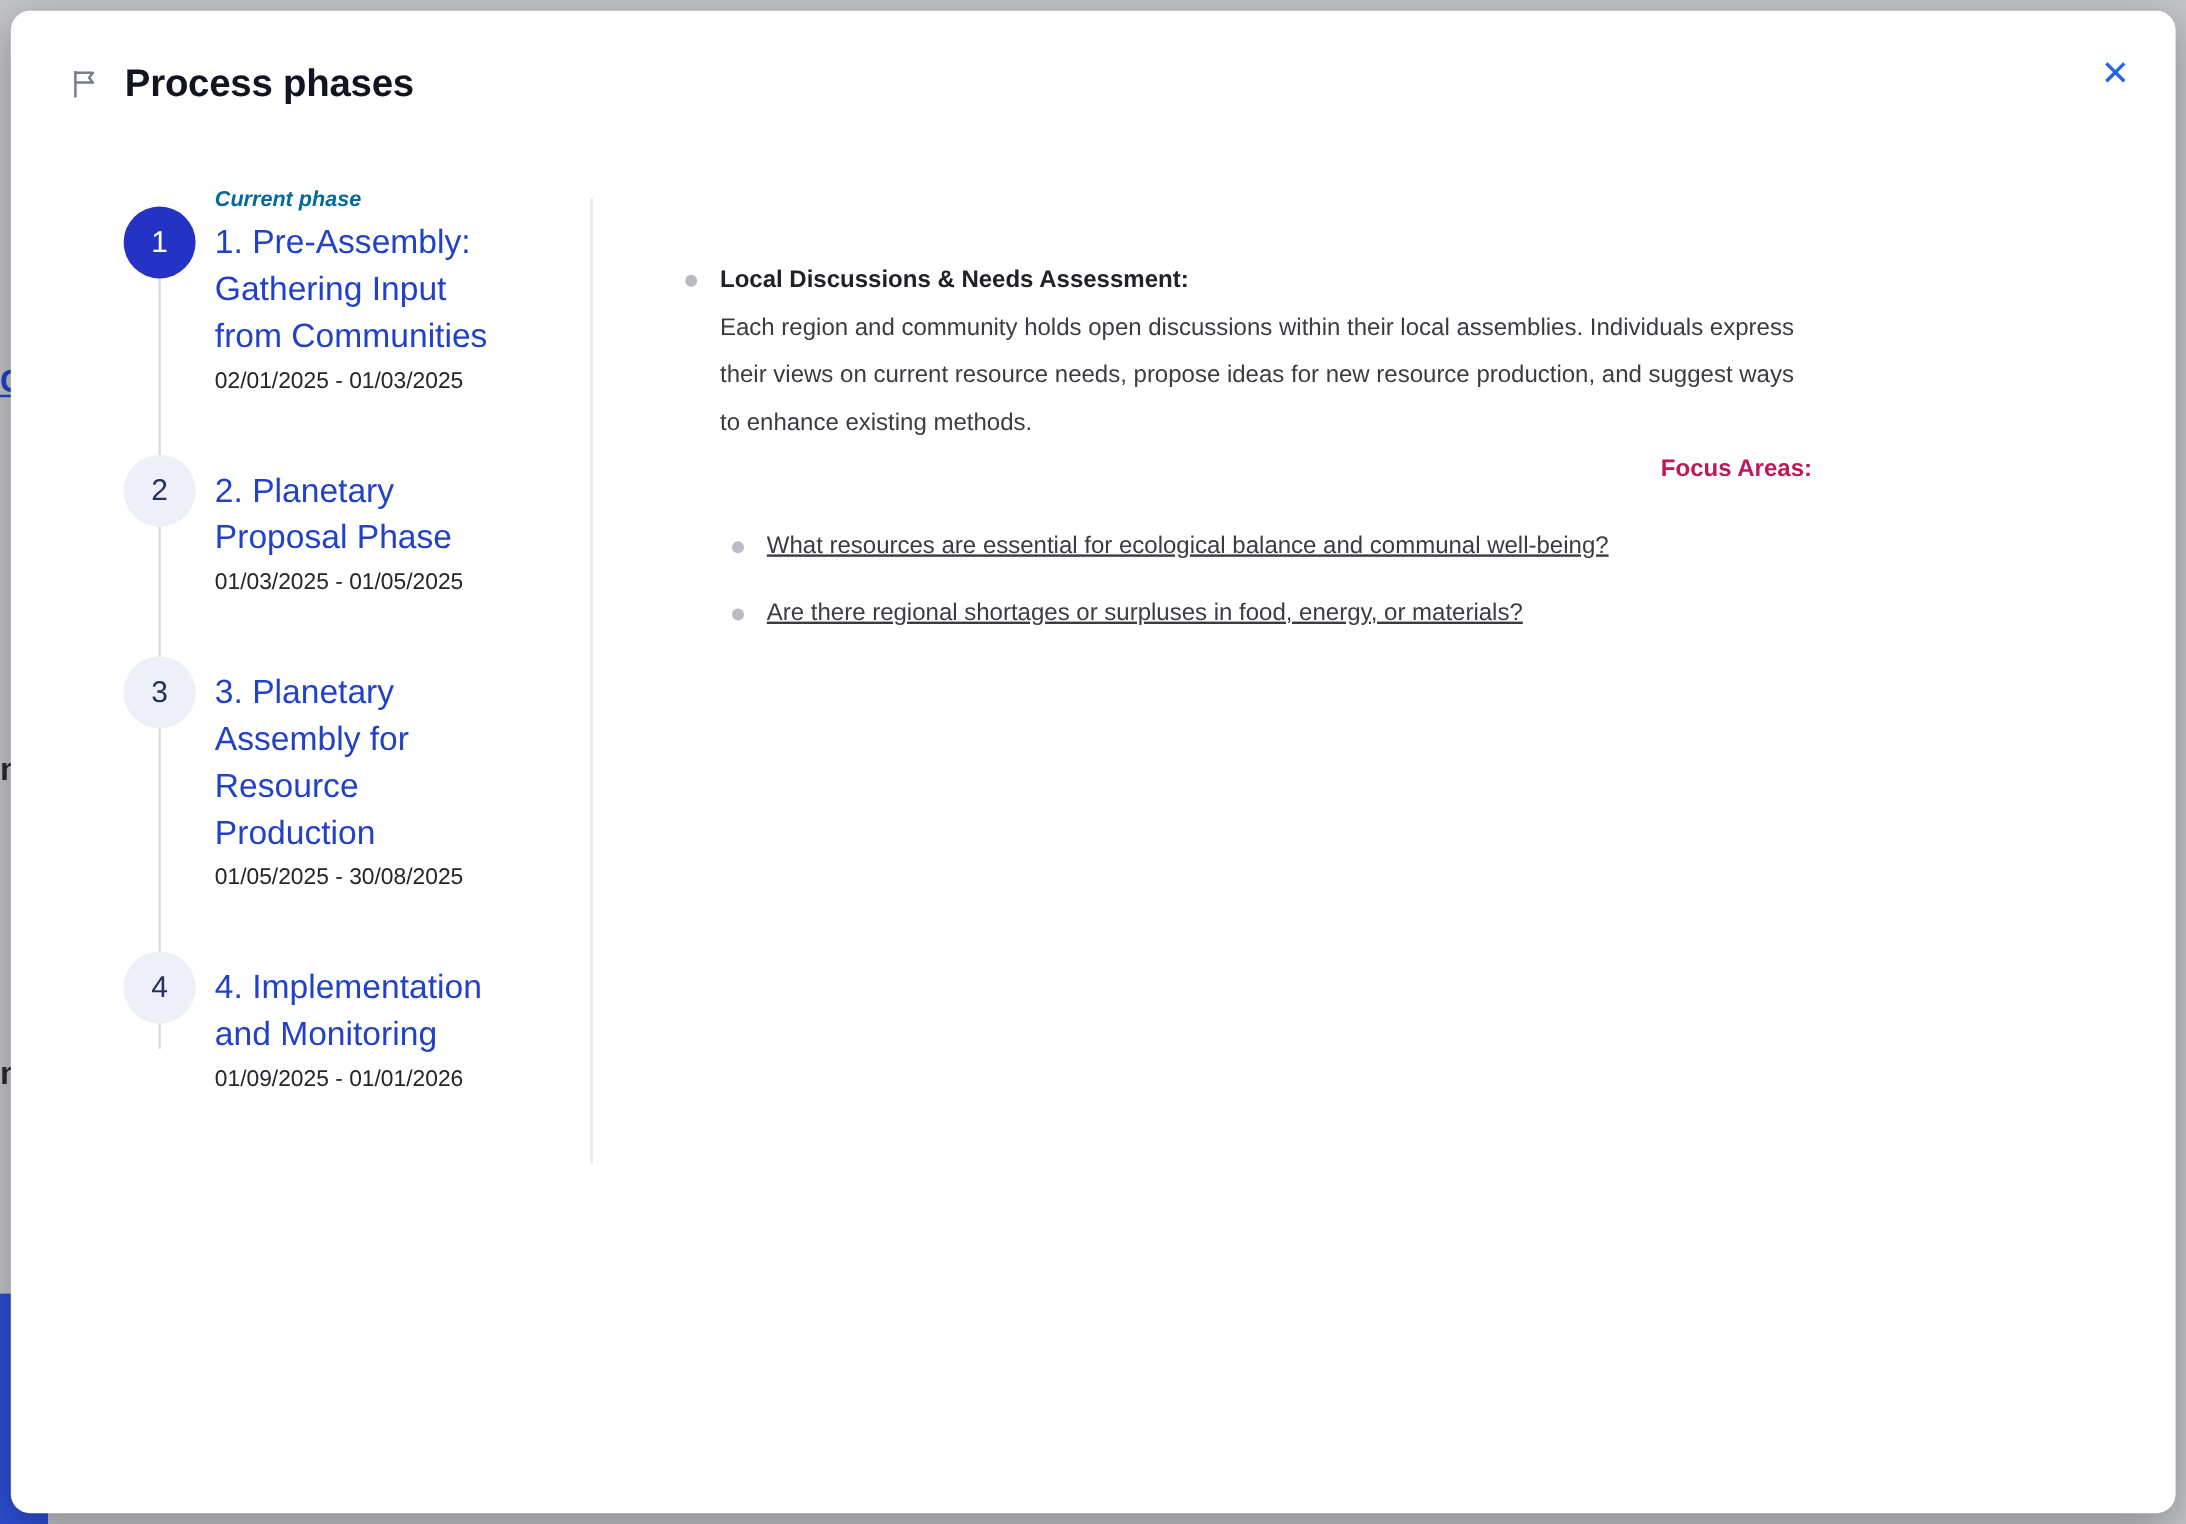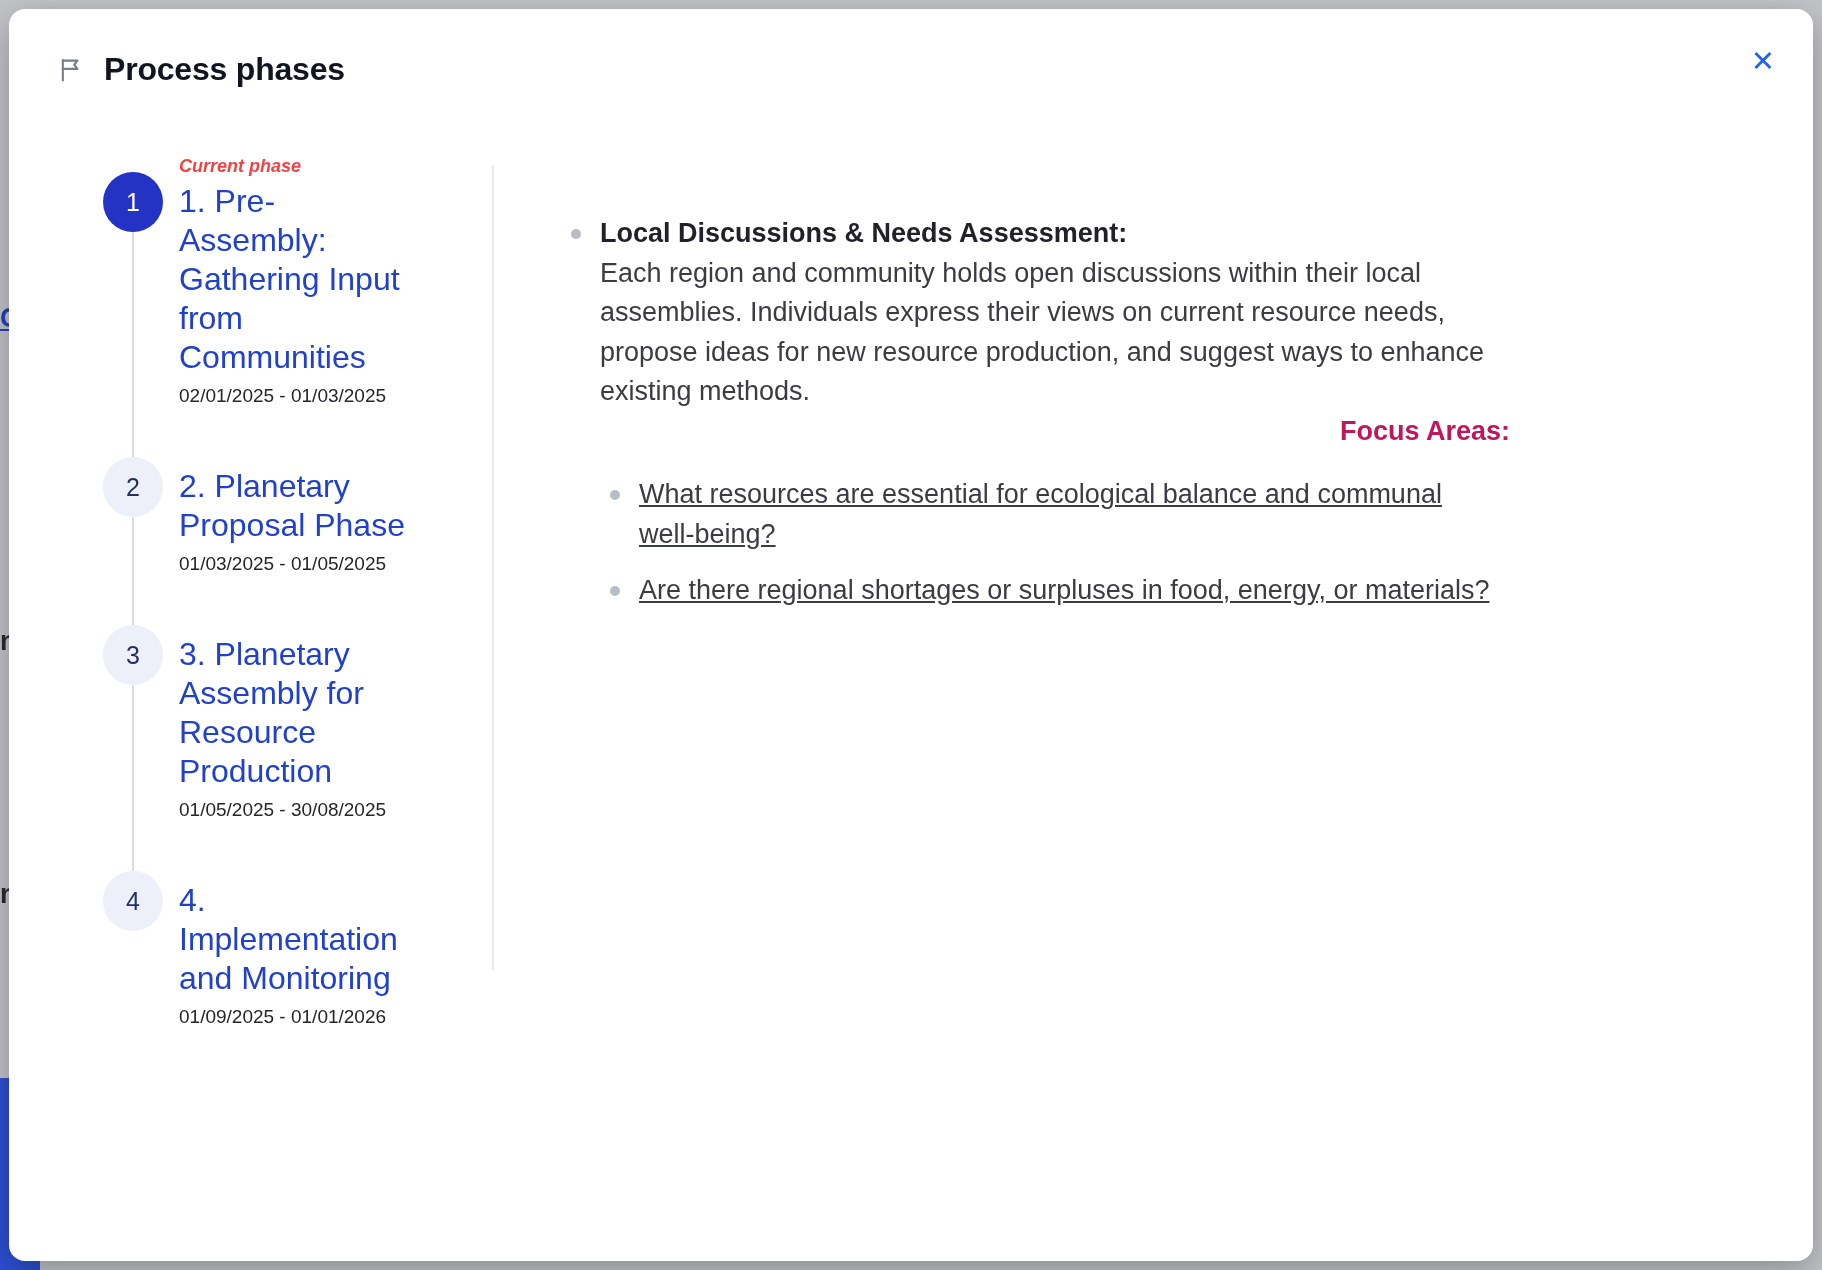--- a/index.html
+++ b/index.html
@@ -48,45 +48,45 @@
   .phase { position:relative; display:flex; margin-bottom:60px; z-index:1; }
   .badge {
     width:60px; height:60px; border-radius:50%; flex:none;
     display:flex; align-items:center; justify-content:center;
     background:#edf0f8; color:#26305f; font-size:25px; margin-top:-10px;
     position:relative; z-index:2;
   }
   .phase.current .badge { background:#2433c3; color:#ffffff; margin-top:18px; }
   .phase-text { margin-left:16px; width:228px; }
   .current-label {
-    color:#ef4444; font-style:italic; font-weight:700; font-size:18px;
+    color:#0369a1; font-style:italic; font-weight:700; font-size:18px;
     height:28px; line-height:25px;
   }
   .phase-title {
-    display:block; color:#2141c8; font-size:32px; line-height:39px;
+    display:block; color:#2141c8; font-size:28px; line-height:39px;
     text-decoration:none; cursor:pointer;
   }
   .phase-dates { margin-top:8px; font-size:19px; color:#25252b; white-space:nowrap; }
 
   .v-divider {
     position:absolute; left:483px; top:156px; height:805px; width:2px;
     background:#e7e9ec;
   }
 
   
   .details { position:absolute; left:552px; top:205px; width:960px; }
   .dot {
     width:10px; height:10px; border-radius:50%; background:#b9bcc2;
     flex:none; margin-top:15px;
   }
   .main-bullet { display:flex; }
   .main-bullet > .dot { margin-left:10px; }
   .main-text {
     margin-left:19px; width:910px;
-    font-size:27px; line-height:39.5px; color:#3a3c42;
+    font-size:20px; line-height:39.5px; color:#3a3c42;
   }
   .section-heading { font-weight:700; color:#202227; }
   .focus-label { font-weight:700; color:#be185d;text-align:right; }
   .sub-bullets { margin-top:24px; }
   .sub { display:flex; margin-bottom:17px; }
   .sub > .dot { margin-left:10px; }
   .sub-text { margin-left:19px; width:862px; color:#3a3c42;text-decoration:underline; }
 </style>
 </head>
 <body>

